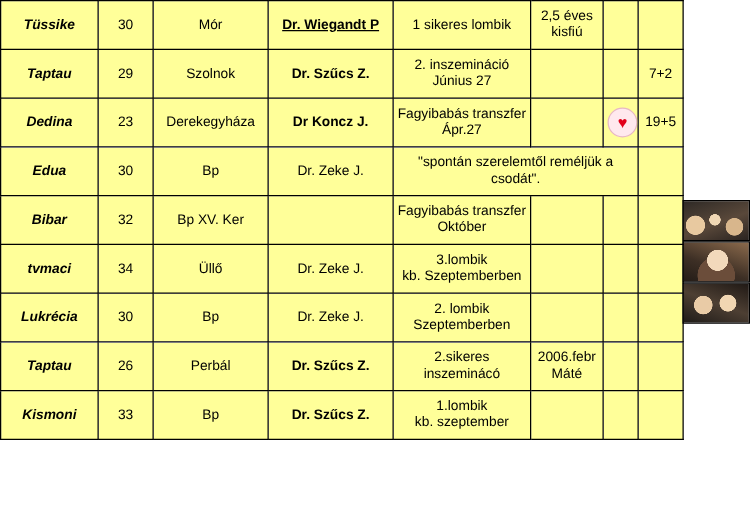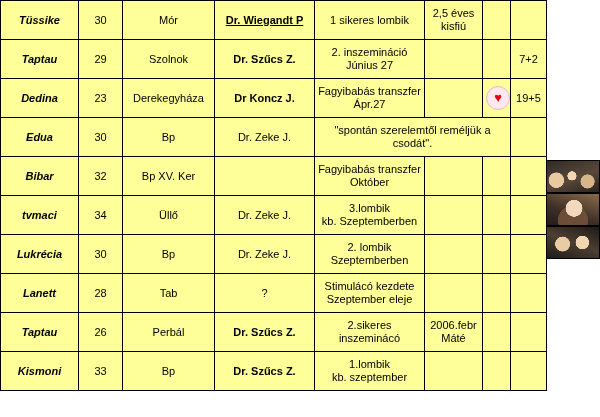--- a/index.html
+++ b/index.html
@@ -212,30 +212,20 @@
           <td class="name">Lukrécia</td>
           <td>30</td>
           <td>Bp</td>
           <td class="doc-green">Dr. Zeke J.</td>
           <td class="small">2. lombik<br>Szeptemberben</td>
           <td class="small"></td>
           <td class="heart-cell"></td>
           <td></td>
         </tr>
         <tr>
-          <td class="name">Lanett</td>
-          <td>28</td>
-          <td>Tab</td>
-          <td class="doc-q">?</td>
-          <td class="small">Stimulácó kezdete<br>Szeptember eleje</td>
-          <td class="small"></td>
-          <td class="heart-cell"></td>
-          <td></td>
-        </tr>
-        <tr>
           <td class="name">Taptau</td>
           <td>26</td>
           <td>Perbál</td>
           <td class="doc-red">Dr. Szűcs Z.</td>
           <td class="small">2.sikeres<br>inszeminácó</td>
           <td class="small">2006.febr<br>Máté</td>
           <td class="heart-cell"></td>
           <td></td>
         </tr>
         <tr>

